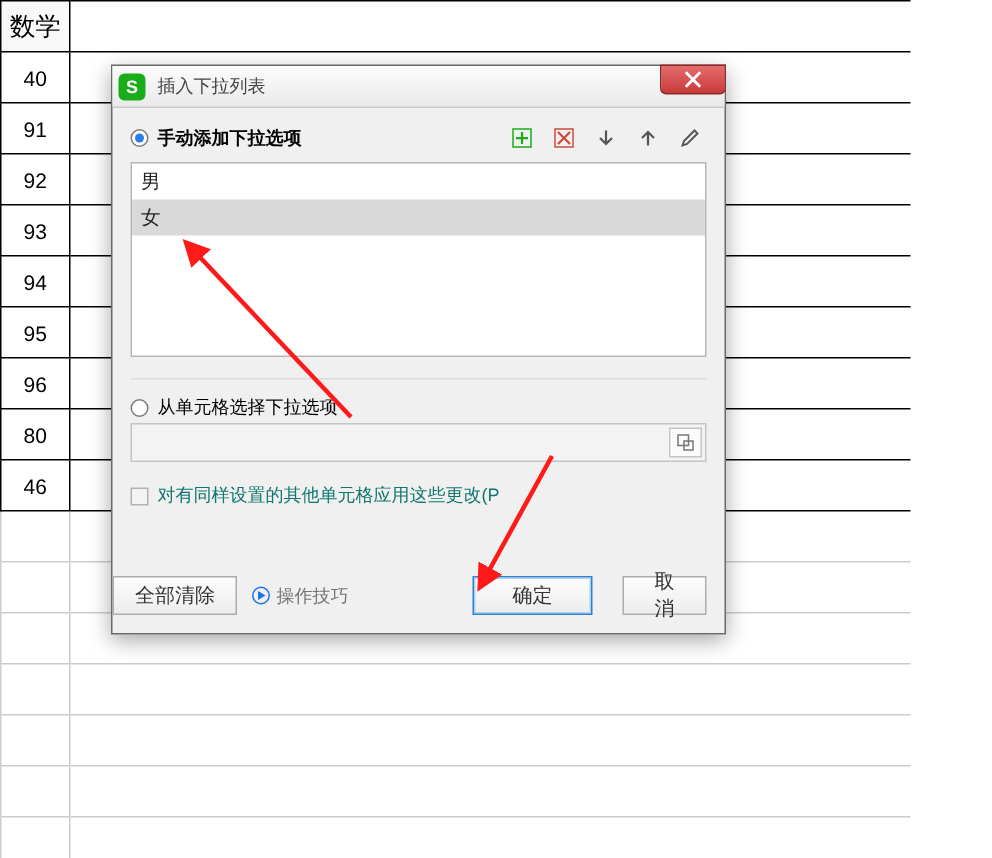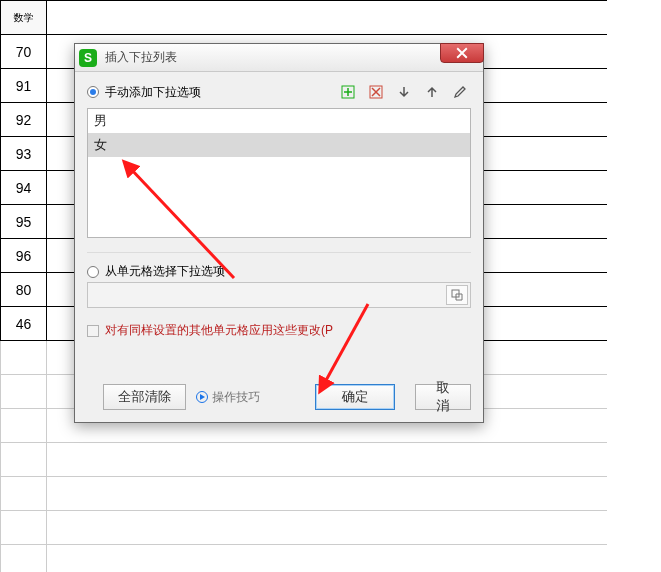--- a/index.html
+++ b/index.html
@@ -24,21 +24,21 @@
   }
   .sheet th, .sheet td {
     border: 1px solid #000;
     height: 34px;
     vertical-align: middle;
     text-align: center;
     background: #fff;
   }
   .sheet th {
     width: 46px;
-    font-size: 10px;
+    font-size: 17px;
     font-weight: 400;
     background: #f8f8f8;
   }
   .sheet td.c1 { width: 46px; font-size: 14px; }
   .sheet td.c2 { width: 560px; border-right: none; }
   .sheet tr.empty td { border-left: 1px solid #ccc; border-right: none; border-top: 1px solid #ccc; border-bottom: 1px solid #ccc; }
   .sheet tr.empty td.c1 { background: #fff; }
 
   
   .dialog {
@@ -83,20 +83,21 @@
   .body {
     padding: 10px 12px 12px;
     position: relative;
     height: calc(100% - 28px);
   }
 
   .radio-row {
     display: flex; 
     justify-content: space-between;
     margin-bottom: 6px;
+    font-weight: bold;
   }
   .radio-left { display: flex; align-items: center; gap: 6px; }
   .radio-dot {
     width: 12px; height: 12px; border: 1px solid #7a7a7a; border-radius: 50%;
     display: inline-flex; align-items: center; justify-content: center;
     background: #fff;
   }
   .radio-dot.checked::after {
     content: ""; width: 6px; height: 6px; background: #2b7de9; border-radius: 50%;
   }
@@ -138,28 +139,28 @@
   .rangebox .pick {
     position: absolute; right: 2px; top: 2px;
     width: 22px; height: 20px;
     border: 1px solid #c4c4c4;
     background: #fbfbfb;
     display: flex; align-items: center; justify-content: center;
     cursor: pointer;
   }
   .rangebox .pick svg { width: 12px; height: 12px; }
 
-  .check-row { display: flex; align-items: center; gap: 6px; margin-top: 14px; color: #b91c1c; }
+  .check-row { display: flex; align-items: center; gap: 6px; margin-top: 14px; color: #0f766e; }
   .chk {
     width: 12px; height: 12px; border: 1px solid #b2b2b2; background: #f3f3f3;
   }
 
   .footer {
     position: absolute;
-    left: 28px; right: 12px; bottom: 12px;
+    left: 0; right: 12px; bottom: 12px;
     display: flex; align-items: center;
   }
   .btn {
     height: 26px;
     padding: 0 14px;
     border: 1px solid #adadad;
     background: linear-gradient(#fdfdfd,#ececec);
     cursor: pointer;
     display: inline-flex; align-items: center; justify-content: center;
     color: #333;
@@ -182,21 +183,21 @@
 <body>
 
 <div class="sheet">
   <table>
     <tbody>
         <tr>
           <th>数学</th>
           <td class="c2"></td>
         </tr>
     <tr>
-          <td class="c1">70</td>
+          <td class="c1">40</td>
           <td class="c2"></td>
         </tr>
     <tr>
           <td class="c1">91</td>
           <td class="c2"></td>
         </tr>
     <tr>
           <td class="c1">92</td>
           <td class="c2"></td>
         </tr>

